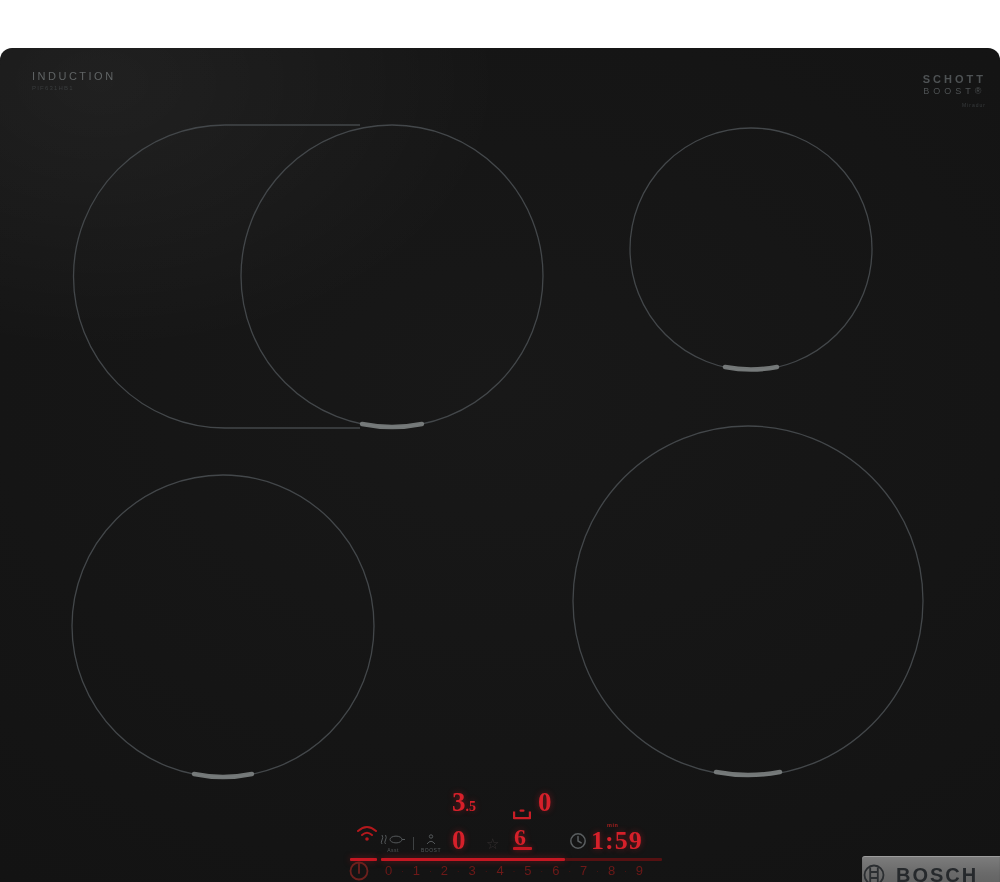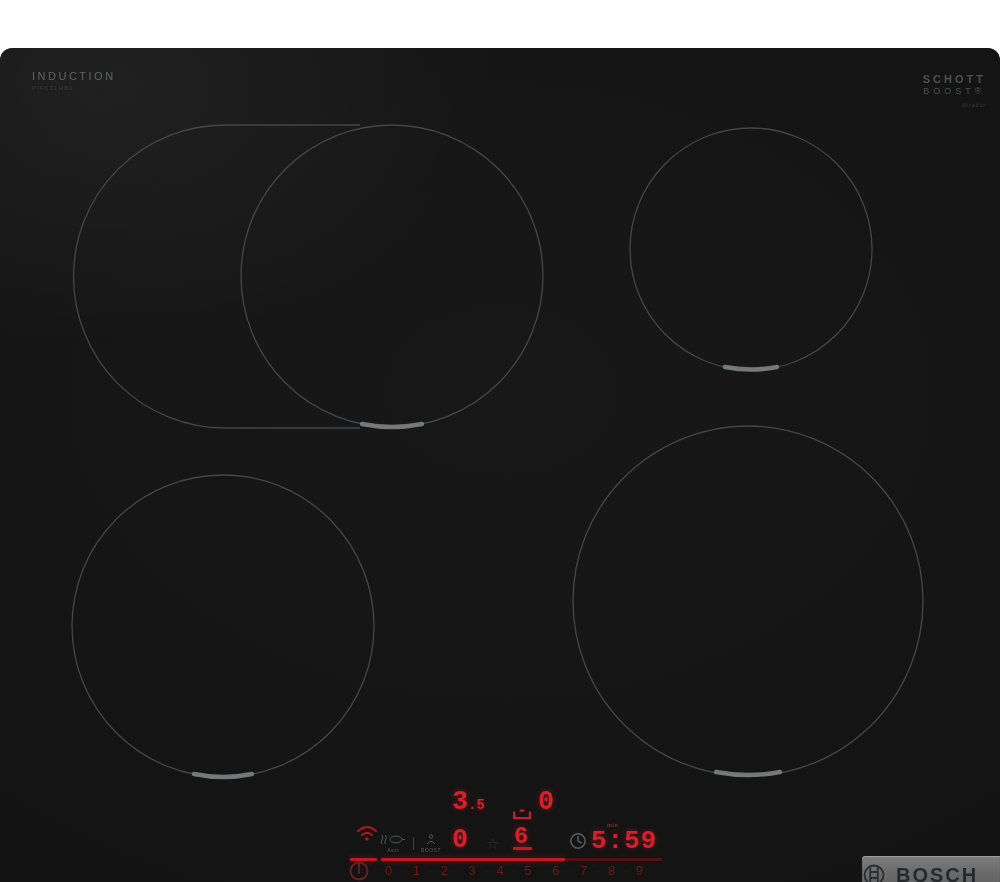--- a/index.html
+++ b/index.html
@@ -15,21 +15,21 @@
   .brand-block{position:absolute;left:32px;top:22px;color:#666a6b;}
   .brand-type{font-size:11px;letter-spacing:2.5px;color:#606465;}
   .brand-model{font-size:6px;letter-spacing:1.2px;color:#3a3d3e;margin-top:3px;}
   .schott-block{position:absolute;right:14px;top:25px;text-align:center;color:#53575a;}
   .schott-1{font-size:11px;letter-spacing:3px;font-weight:bold;color:#4e5254;}
   .schott-2{font-size:9px;letter-spacing:4px;color:#4e5254;margin-top:1px;}
   .schott-sub{font-size:5px;letter-spacing:1px;color:#383c3e;margin-top:6px;text-align:right;}
   
   .zones-svg{position:absolute;left:0;top:0;}
   
-  .seg{font-family:Liberation Mono, monospace;font-weight:bold;color:#d6202a;
+  .seg{font-family:Liberation Serif, serif;font-weight:bold;color:#d6202a;
        text-shadow:0 0 6px rgba(214,32,42,.45);line-height:1;}
   .disp{position:absolute;}
   .disp-rl{left:452px;top:741px;font-size:27px;}
   .disp-rl .frac{font-size:14px;}
   .disp-rr{left:538px;top:741px;font-size:27px;}
   .disp-fl{left:452px;top:779px;font-size:27px;}
   .disp-fr{left:514px;top:777px;font-size:24px;}
   .fr-underline{position:absolute;left:513px;top:799px;width:19px;height:3px;
       background:#c41722;box-shadow:0 0 5px rgba(196,23,34,.6);border-radius:1px;}
   .pan-icon{position:absolute;left:512px;top:761px;}
@@ -146,21 +146,21 @@
       </g>
     </svg>
 
     <div class="star-icon">☆</div>
 
     <svg class="clock-icon" width="18" height="18" viewBox="0 0 18 18">
       <circle cx="9" cy="9" r="7.2" fill="none" stroke="#5a5e60" stroke-width="1.5"></circle>
       <path d="M9 9 V 4.5 M9 9 L 12.2 10.8" fill="none" stroke="#5a5e60" stroke-width="1.5" stroke-linecap="round"></path>
     </svg>
     <div class="timer-unit">min</div>
-    <div class="seg disp timer-value">5:59</div>
+    <div class="seg disp timer-value">1:59</div>
 
     <div class="slider-line sl-a"></div>
     <div class="slider-line sl-b"></div>
     <div class="slider-line sl-c"></div>
 
     <div class="power-key">
       <svg width="22" height="22" viewBox="0 0 22 22">
         <circle cx="11" cy="11" r="8.5" fill="none" stroke="#6d201d" stroke-width="1.8"></circle>
         <path d="M11 3.5 V 13" stroke="#6d201d" stroke-width="1.8" stroke-linecap="round"></path>
       </svg>

